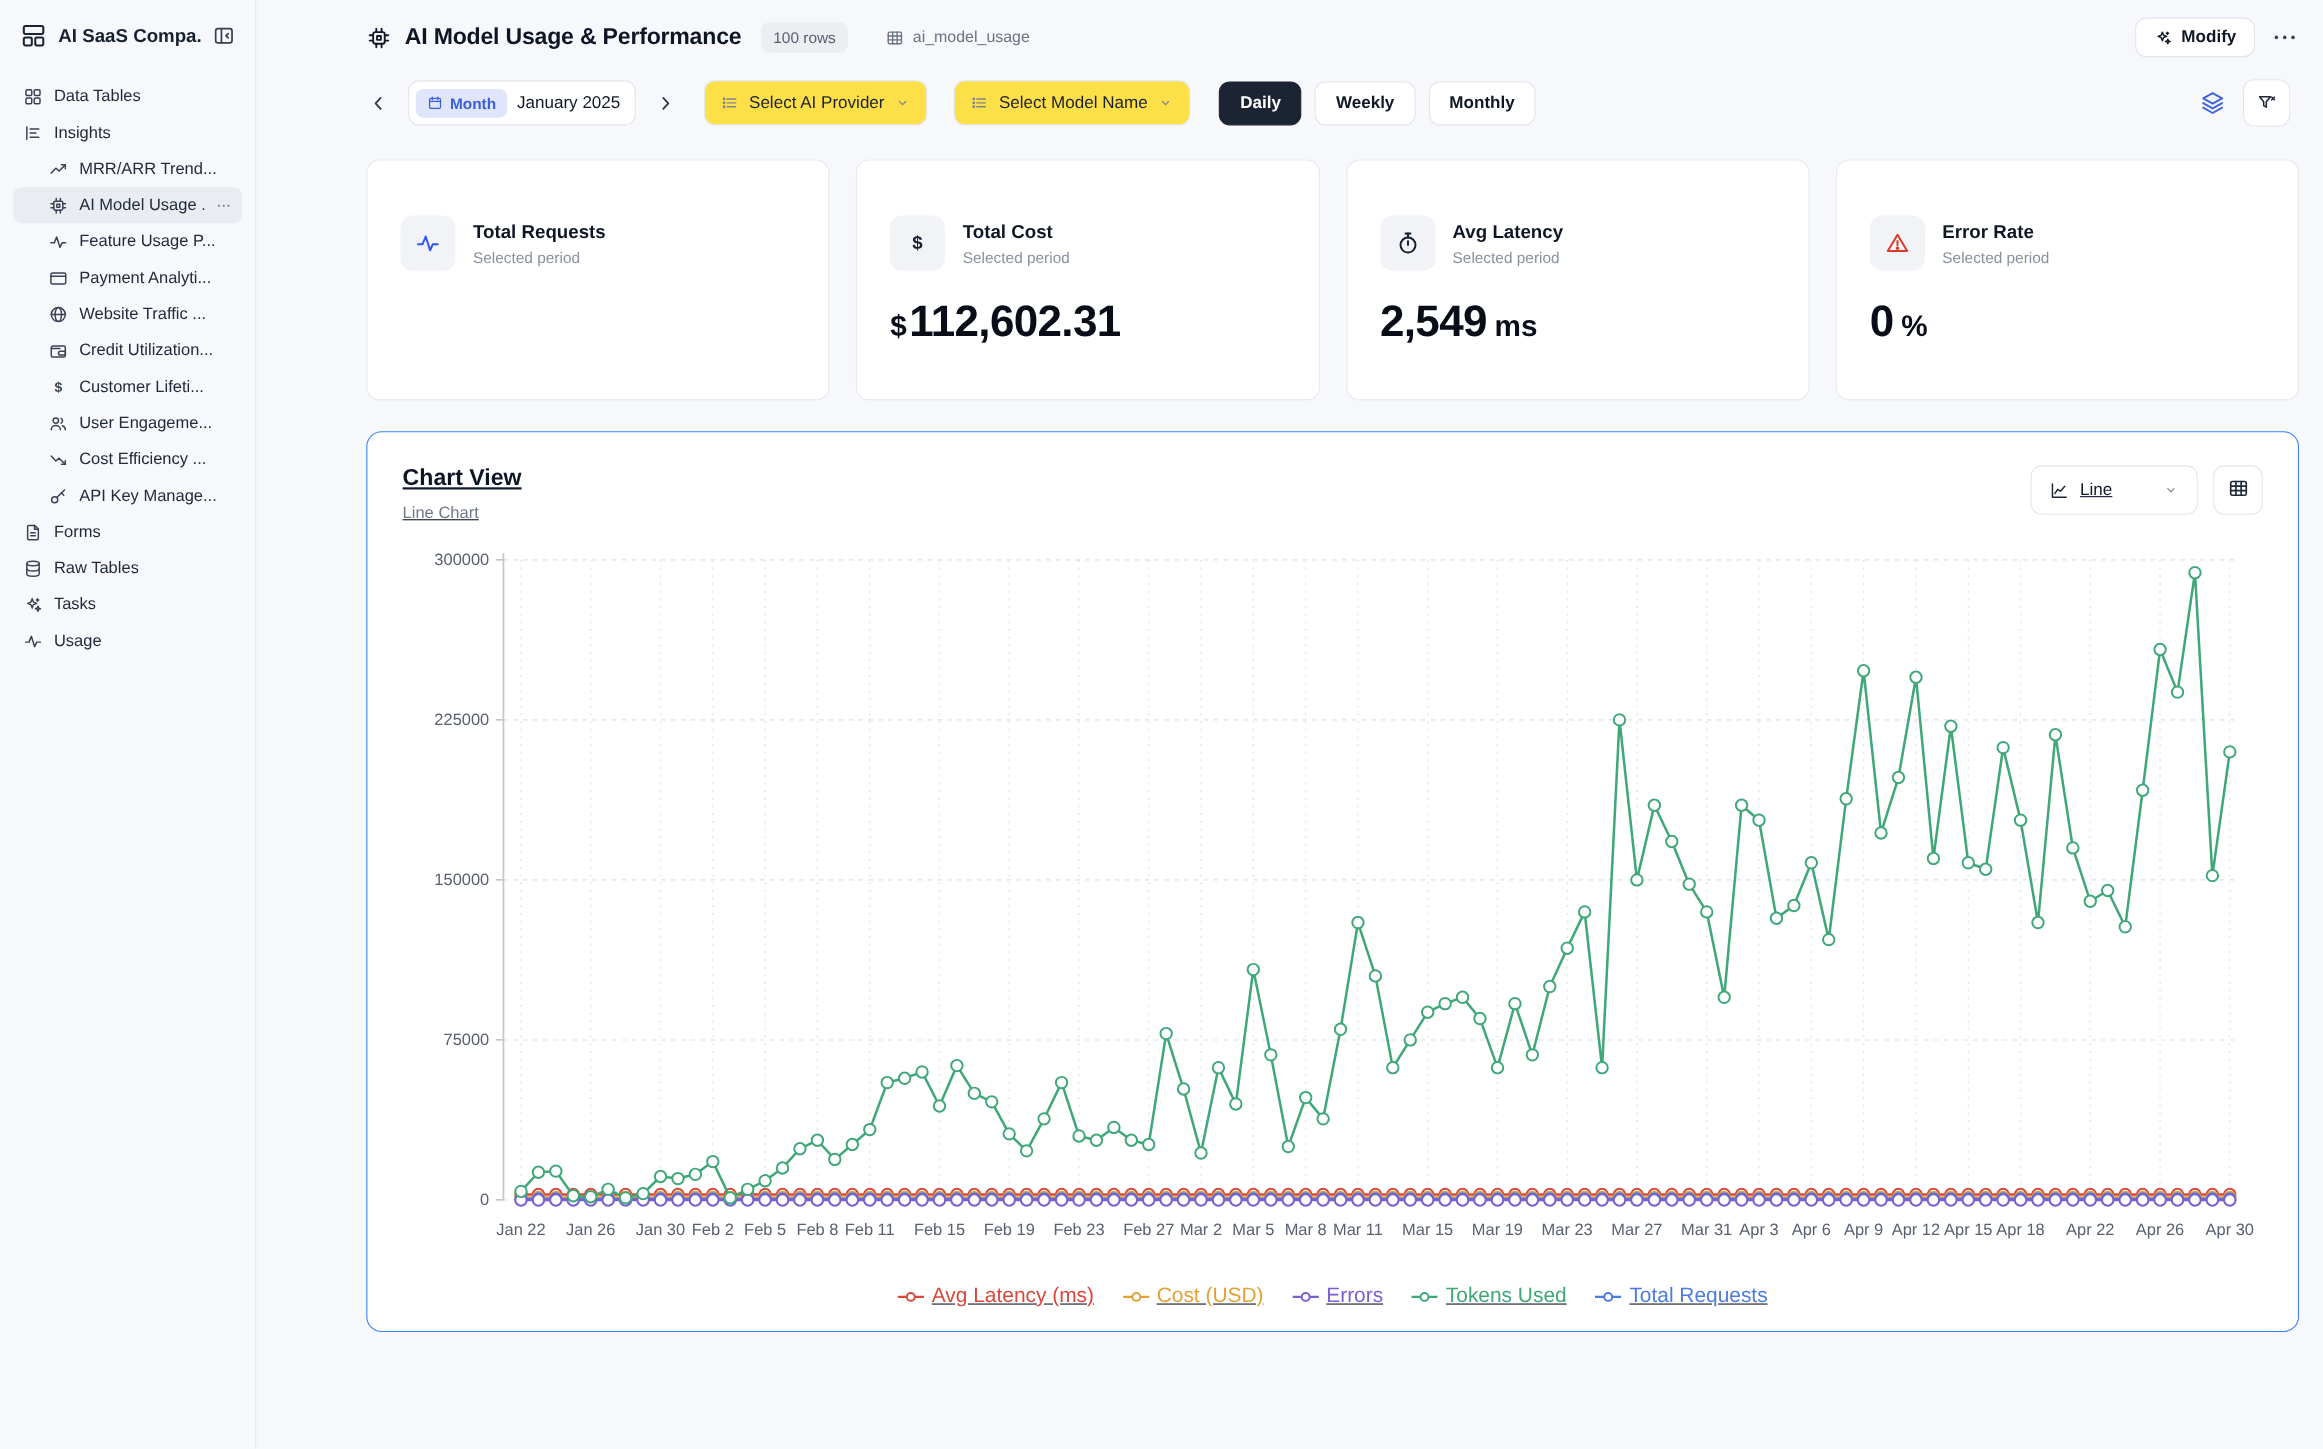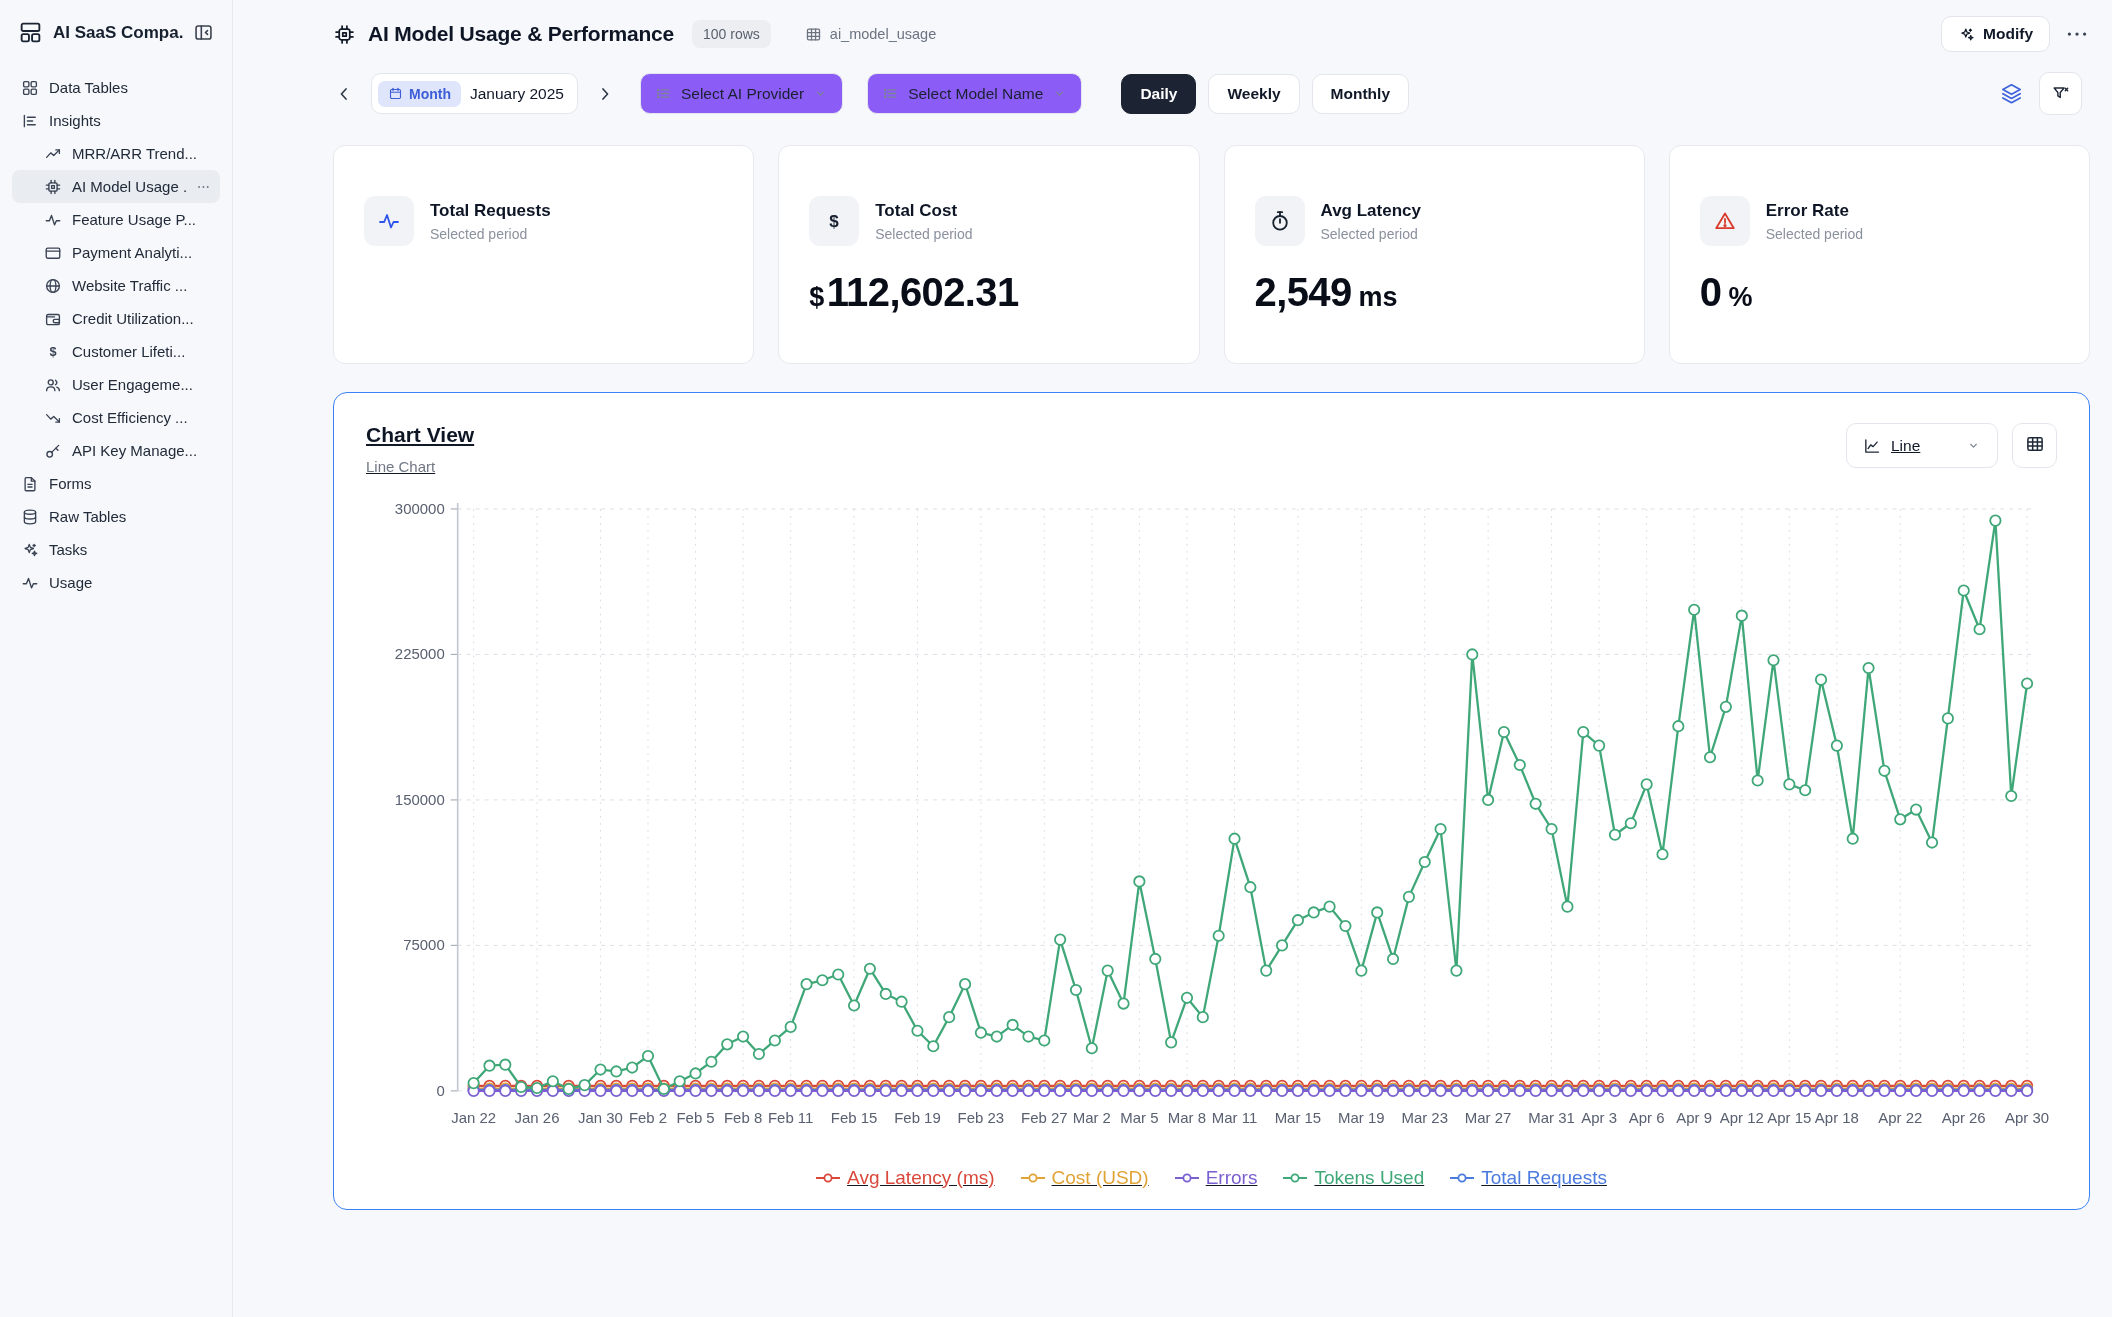--- a/index.html
+++ b/index.html
@@ -38,25 +38,25 @@
   .dots-btn { width:26px; height:26px; color:#3a4352; cursor:pointer; }
 
   .filters { display:flex; align-items:center; gap:16px; padding:20px 22px 0 100px; }
   .icon-btn-plain { width:22px; height:22px; color:#2f3947; cursor:pointer; flex:0 0 auto; }
   .month-pill { display:flex; align-items:center; background:#fff; border:1px solid #e3e6ec;
     border-radius:10px; padding:5px 13px 5px 6px; gap:9px; cursor:pointer; height:41px; }
   .month-badge { display:flex; align-items:center; gap:6px; background:#dfe6fb; color:#3d5ed6;
     border-radius:7px; padding:5px 10px; font-size:14px; font-weight:600; }
   .month-badge .c-icon { width:15px; height:15px; color:#3d5ed6; }
   .month-value { font-size:15.5px; color:#101828; }
-  .select { display:flex; align-items:center; gap:9px; background:#8b5cf6; border:1px solid #e3e6ec;
+  .select { display:flex; align-items:center; gap:9px; background:#fde047; border:1px solid #e3e6ec;
     border-radius:10px; padding:16px 14px; height:41px; font-size:15.5px; color:#1a2130; cursor:pointer; margin-left:8px; }
   .select .s-icon { width:17px; height:17px; color:#7c8594; }
   .select .chev { width:15px; height:15px; color:#7c8594; }
-  .gran { display:flex; align-items:center; gap:12px; margin-left:23px; }
+  .gran { display:flex; align-items:center; gap:12px; margin-left:10px; }
   .gran-btn { border-radius:10px; padding:10px 18px; font-size:15.5px; font-weight:600; cursor:pointer;
     background:#fff; border:1px solid #e3e6ec; color:#101828; }
   .gran-btn.active { background:#1c2434; border-color:#1c2434; color:#fff; }
   .filters-right { margin-left:auto; display:flex; align-items:center; gap:16px; padding-right:8px; }
   .layers-ic { width:23px; height:23px; color:#3e63dd; cursor:pointer; }
   .filter-btn { width:43px; height:43px; border:1px solid #e3e6ec; background:#fff; border-radius:10px;
     display:flex; align-items:center; justify-content:center; cursor:pointer; }
   .filter-btn .f-icon { width:19px; height:19px; color:#1f2838; }
 
   

